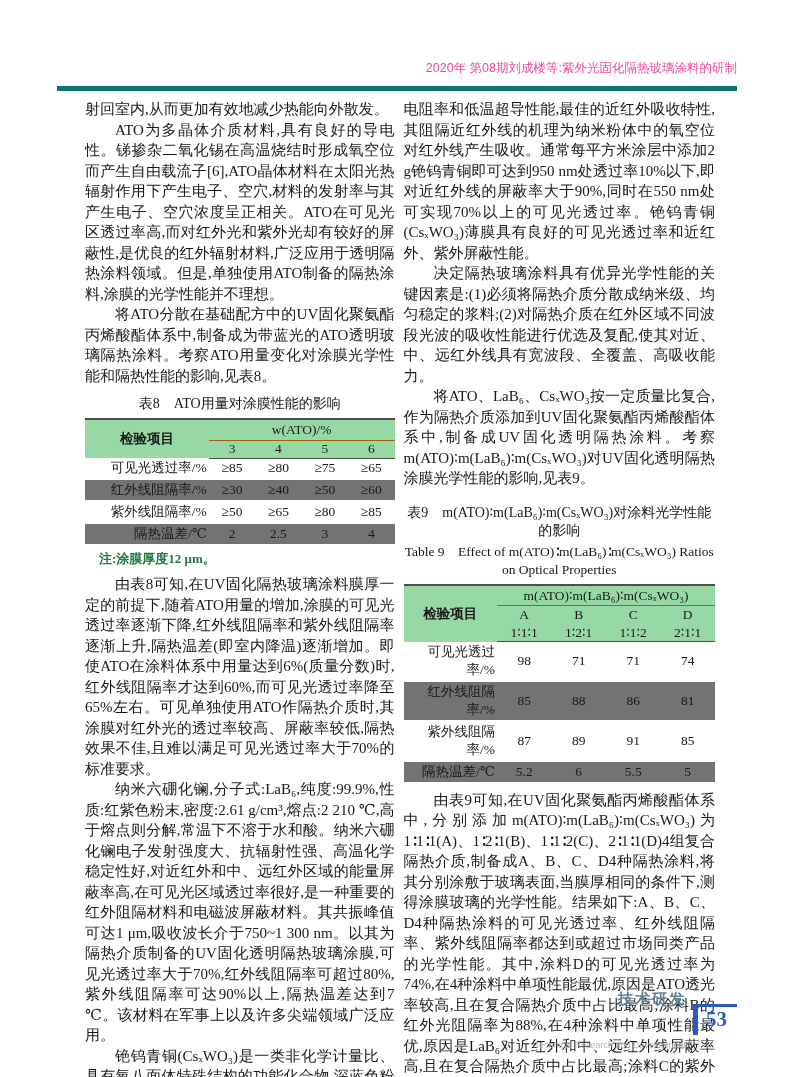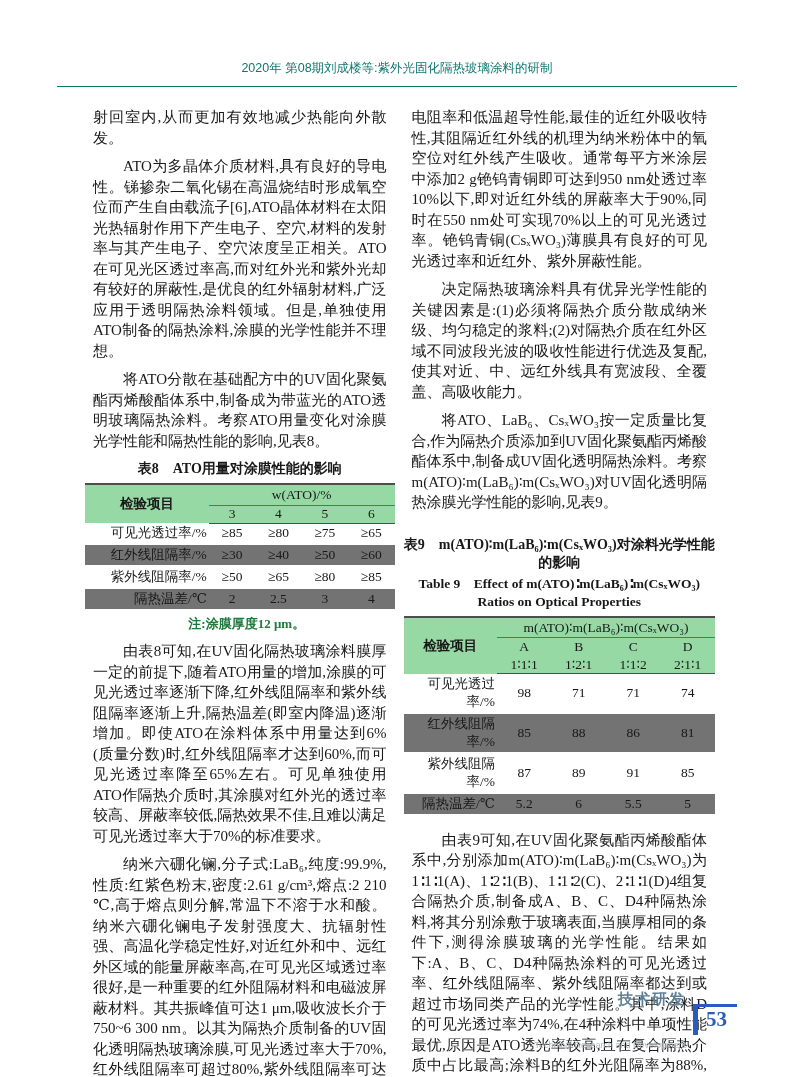--- a/index.html
+++ b/index.html
@@ -12,52 +12,52 @@
     overflow: hidden;
     font-family: "Liberation Serif", "DejaVu Serif", serif;
     color: #181818;
   }
 
   
   .running-head {
     position: absolute;
     top: 60px; left: 57px; right: 57px;
     display: flex;
-    justify-content: center;
+    justify-content: flex-end;
     align-items: flex-end;
     font-family: "Liberation Sans", "DejaVu Sans", sans-serif;
     font-size: 12.5px;
-    color: #0f766e;
+    color: #ec4899;
     padding-bottom: 9px;
-    border-bottom: 1px solid #0f766e;
+    border-bottom: 5px solid #0f766e;
   }
 
   
   .columns {
     position: absolute;
     top: 99px; left: 85px;
     width: 630px;
     display: flex;
     gap: 9px;
   }
   .col { width: 311px; }
   .col.right { width: 313px; }
 
   p.body {
-    margin: 8px;
+    margin: 0;
     font-size: 15px;
     line-height: 20.5px;
     text-align: justify;
   }
   p.indent { text-indent: 2em; }
 
   
   .tbl-caption {
     text-align: center;
-    font-weight: bold;
+    font-weight: normal;
     line-height: 18px;
     margin: 9px 0 5px 0;
   }
   .tbl-caption .cn { font-size: 14px; display: block; margin-bottom: 3px; }
   .tbl-caption .en { font-size: 13.5px; display: block; }
 
   
   table.green {
     width: 100%;
     border-collapse: collapse;
@@ -79,21 +79,20 @@
   table.green tbody tr.grow td { background: #737373; }
   table.green td.lbl { text-align: right; padding-left: 8px; }
   table.green .compact { height: 18px; padding-top: 0; padding-bottom: 0; }
 
   .tbl-note {
     font-size: 13px;
     color: #237a3e;
     font-weight: bold;
     margin: 4px 0 6px 0;
     padding-left: 14px;
-    text-align: center;
   }
 
   .spacer-s { height: 6px; }
 
   
   .footer {
     position: absolute;
     right: 57px;
     bottom: 26px;
     display: flex;
@@ -190,21 +189,21 @@
             <td>2</td>
             <td>2.5</td>
             <td>3</td>
             <td>4</td>
           </tr>
         </tbody>
       </table>
       <div class="tbl-note">注:涂膜厚度12 μm。</div>
 
       <p class="body indent">由表8可知,在UV固化隔热玻璃涂料膜厚一定的前提下,随着ATO用量的增加,涂膜的可见光透过率逐渐下降,红外线阻隔率和紫外线阻隔率逐渐上升,隔热温差(即室内降温)逐渐增加。即使ATO在涂料体系中用量达到6%(质量分数)时,红外线阻隔率才达到60%,而可见光透过率降至65%左右。可见单独使用ATO作隔热介质时,其涂膜对红外光的透过率较高、屏蔽率较低,隔热效果不佳,且难以满足可见光透过率大于70%的标准要求。</p>
-      <p class="body indent">纳米六硼化镧,分子式:LaB₆,纯度:99.9%,性质:红紫色粉末,密度:2.61 g/cm³,熔点:2 210 ℃,高于熔点则分解,常温下不溶于水和酸。纳米六硼化镧电子发射强度大、抗辐射性强、高温化学稳定性好,对近红外和中、远红外区域的能量屏蔽率高,在可见光区域透过率很好,是一种重要的红外阻隔材料和电磁波屏蔽材料。其共振峰值可达1 μm,吸收波长介于750~6 300 nm。以其为隔热介质制备的UV固化透明隔热玻璃涂膜,可见光透过率大于70%,红外线阻隔率可超过80%,紫外线阻隔率可达90%以上,隔热温差达到7 ℃。该材料在军事上以及许多尖端领域广泛应用。</p>
+      <p class="body indent">纳米六硼化镧,分子式:LaB₆,纯度:99.9%,性质:红紫色粉末,密度:2.61 g/cm³,熔点:2 210 ℃,高于熔点则分解,常温下不溶于水和酸。纳米六硼化镧电子发射强度大、抗辐射性强、高温化学稳定性好,对近红外和中、远红外区域的能量屏蔽率高,在可见光区域透过率很好,是一种重要的红外阻隔材料和电磁波屏蔽材料。其共振峰值可达1 μm,吸收波长介于750~1 300 nm。以其为隔热介质制备的UV固化透明隔热玻璃涂膜,可见光透过率大于70%,红外线阻隔率可超过80%,紫外线阻隔率可达90%以上,隔热温差达到7 ℃。该材料在军事上以及许多尖端领域广泛应用。</p>
       <p class="body indent">铯钨青铜(CsₓWO₃)是一类非化学计量比、具有氧八面体特殊结构的功能化合物,深蓝色粉体,具有低</p>
     </div>
 
     <div class="col right">
       <p class="body">电阻率和低温超导性能,最佳的近红外吸收特性,其阻隔近红外线的机理为纳米粉体中的氧空位对红外线产生吸收。通常每平方米涂层中添加2 g铯钨青铜即可达到950 nm处透过率10%以下,即对近红外线的屏蔽率大于90%,同时在550 nm处可实现70%以上的可见光透过率。铯钨青铜(CsₓWO₃)薄膜具有良好的可见光透过率和近红外、紫外屏蔽性能。</p>
       <p class="body indent">决定隔热玻璃涂料具有优异光学性能的关键因素是:(1)必须将隔热介质分散成纳米级、均匀稳定的浆料;(2)对隔热介质在红外区域不同波段光波的吸收性能进行优选及复配,使其对近、中、远红外线具有宽波段、全覆盖、高吸收能力。</p>
       <p class="body indent">将ATO、LaB₆、CsₓWO₃按一定质量比复合,作为隔热介质添加到UV固化聚氨酯丙烯酸酯体系中,制备成UV固化透明隔热涂料。考察m(ATO)∶m(LaB₆)∶m(CsₓWO₃)对UV固化透明隔热涂膜光学性能的影响,见表9。</p>
 
       <div class="spacer-s"></div>
 

